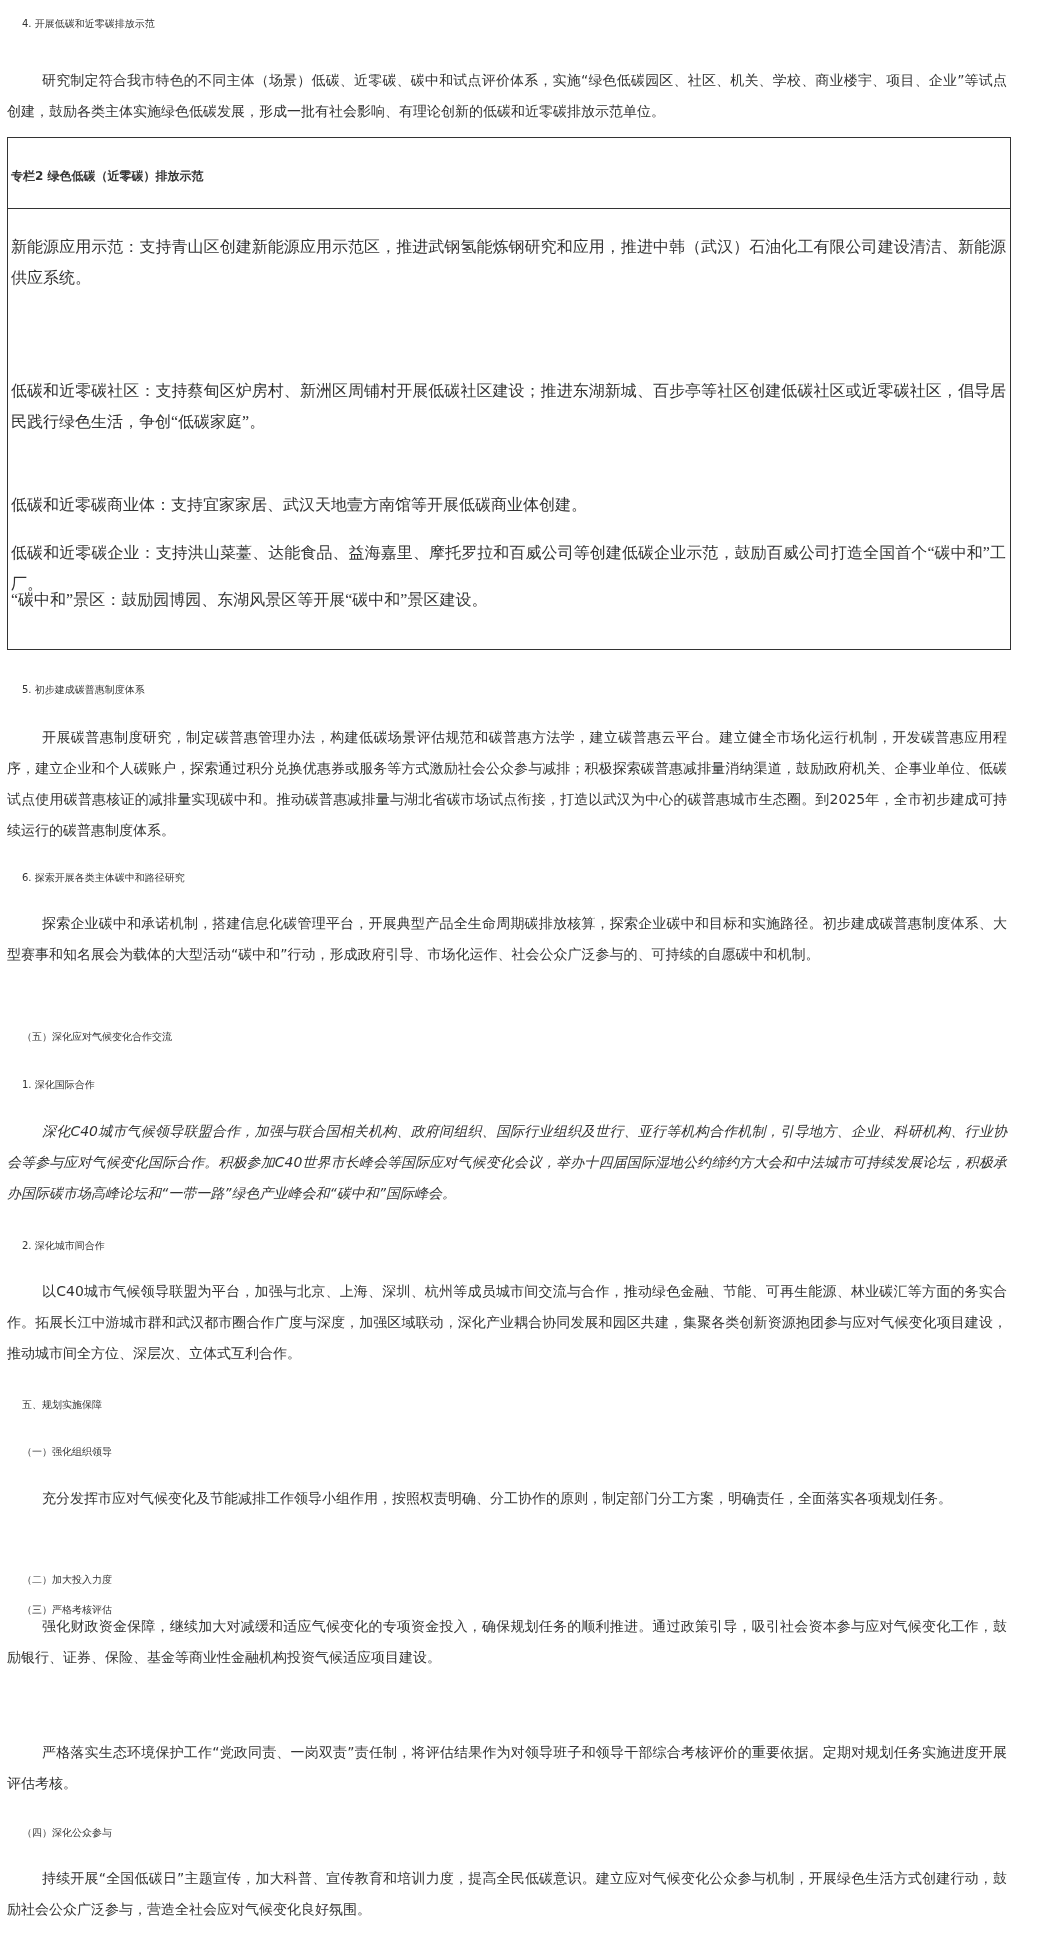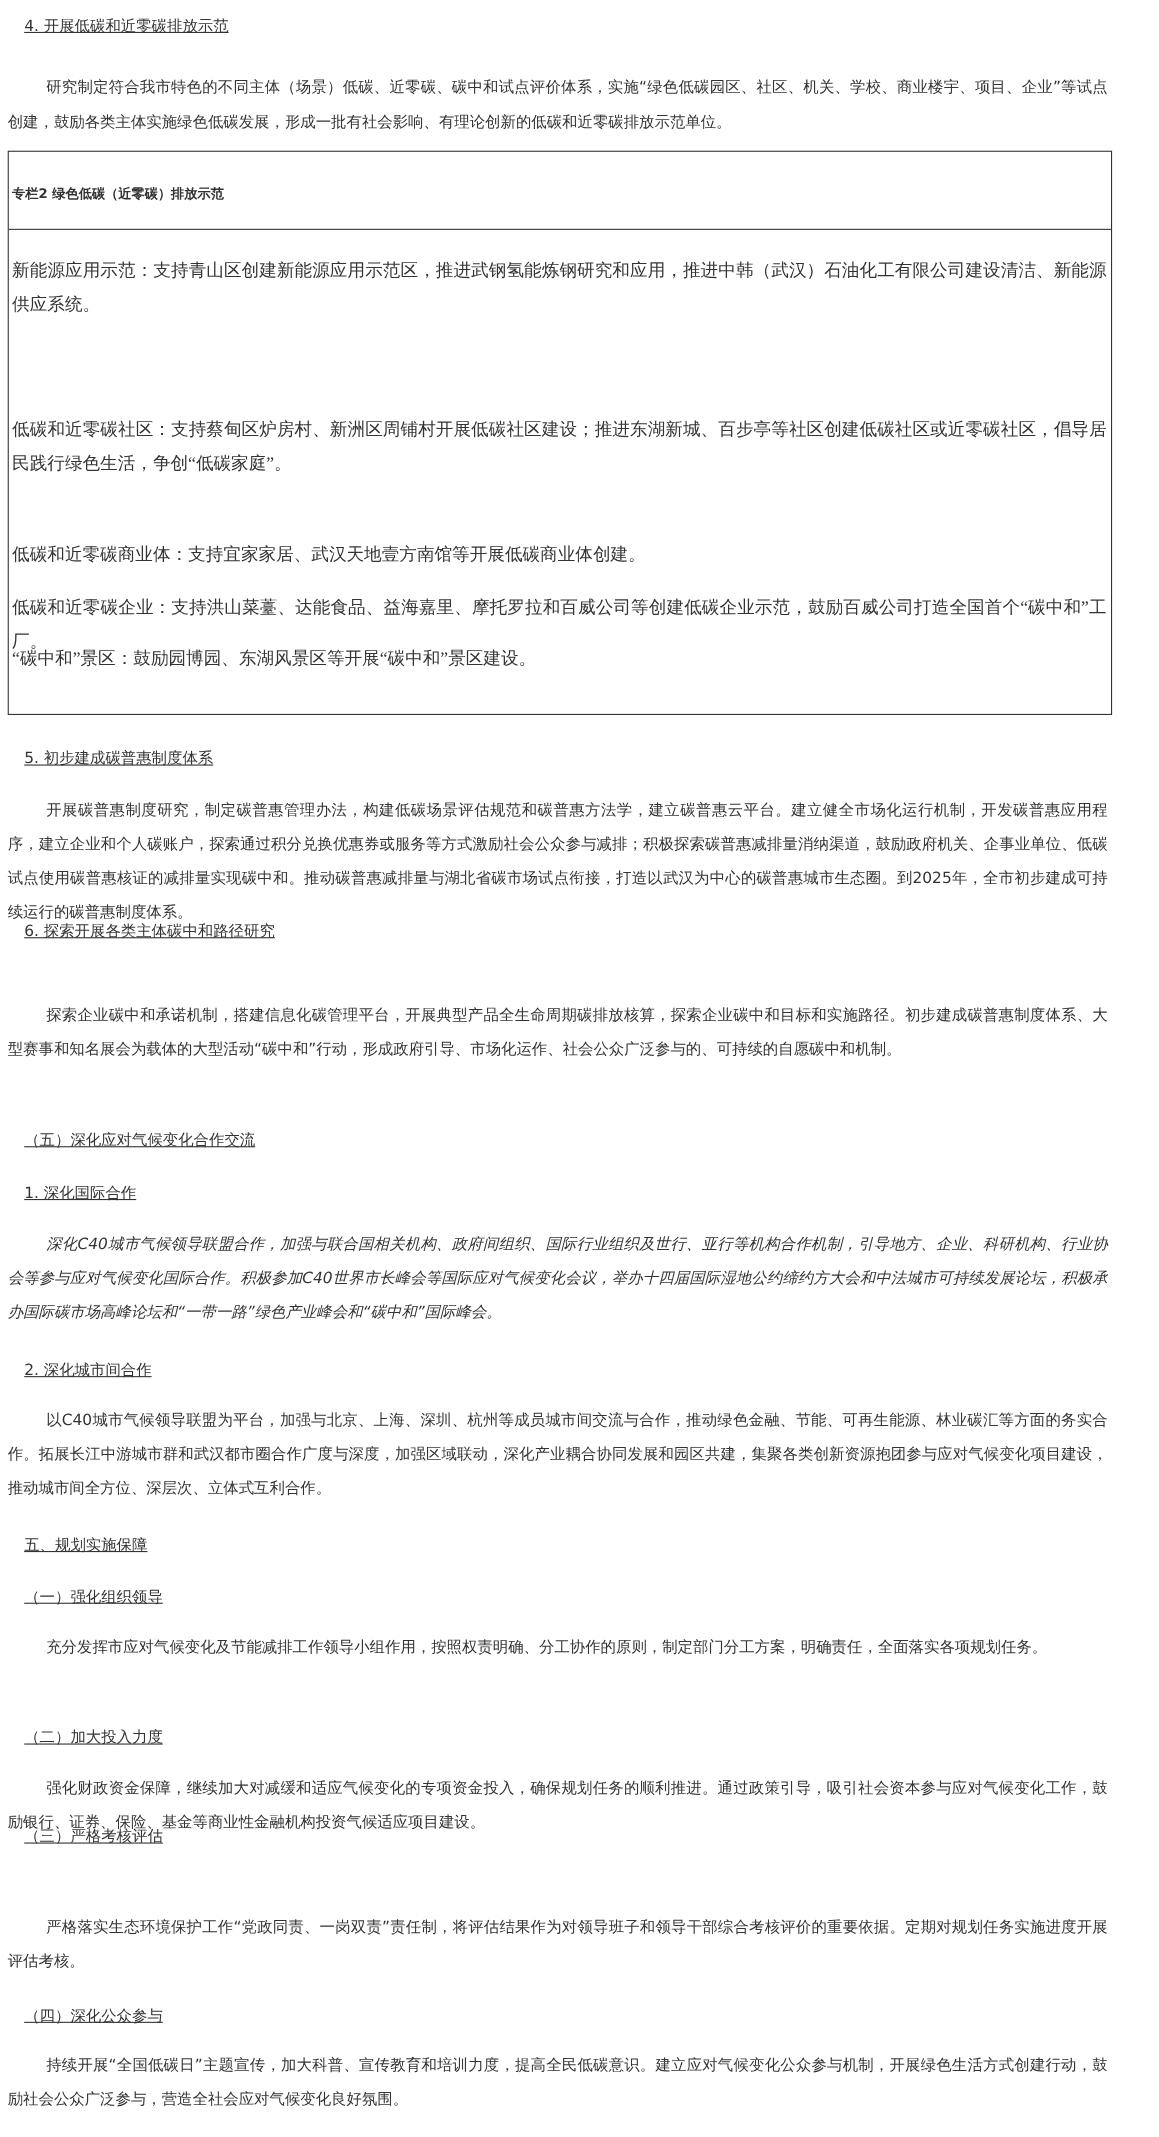--- a/index.html
+++ b/index.html
@@ -5,21 +5,21 @@
   html, body { margin: 0; padding: 0; background: #ffffff; }
   body {
     width: 1054px;
     height: 1943px;
     overflow: hidden;
     font-family: "DejaVu Sans", "Liberation Sans", sans-serif;
     color: #333333;
     position: relative;
   }
   .doc { position: relative; width: 1054px; }
-  .h { position: absolute; left: 22px; font-size: 14px; line-height: 20px; white-space: nowrap; text-decoration: underline; }
+  .h { position: absolute; left: 22px; font-size: 10px; line-height: 20px; white-space: nowrap; }
   .p {
     position: absolute; left: 7px; width: 1000px;
     font-size: 14px; line-height: 31px; text-indent: 35px;
     text-align: justify;
   }
   .box {
     position: absolute; left: 7px; top: 137px; width: 1004px; height: 513px;
     border: 1px solid #333333; box-sizing: border-box;
   }
   .box-title-row {
@@ -50,38 +50,38 @@
     <div class="box-item" style="top:93px;">新能源应用示范：支持青山区创建新能源应用示范区，推进武钢氢能炼钢研究和应用，推进中韩（武汉）石油化工有限公司建设清洁、新能源供应系统。</div>
     <div class="box-item" style="top:237px;">低碳和近零碳社区：支持蔡甸区炉房村、新洲区周铺村开展低碳社区建设；推进东湖新城、百步亭等社区创建低碳社区或近零碳社区，倡导居民践行绿色生活，争创“低碳家庭”。</div>
     <div class="box-item" style="top:399px;">低碳和近零碳企业：支持洪山菜薹、达能食品、益海嘉里、摩托罗拉和百威公司等创建低碳企业示范，鼓励百威公司打造全国首个“碳中和”工厂。</div>
     <div class="box-item" style="top:351px;">低碳和近零碳商业体：支持宜家家居、武汉天地壹方南馆等开展低碳商业体创建。</div>
     <div class="box-item" style="top:446px;">“碳中和”景区：鼓励园博园、东湖风景区等开展“碳中和”景区建设。</div>
   </div>
 
   <div class="h" style="top:680px;">5. 初步建成碳普惠制度体系</div>
   <div class="p" style="top:722px;">开展碳普惠制度研究，制定碳普惠管理办法，构建低碳场景评估规范和碳普惠方法学，建立碳普惠云平台。建立健全市场化运行机制，开发碳普惠应用程序，建立企业和个人碳账户，探索通过积分兑换优惠券或服务等方式激励社会公众参与减排；积极探索碳普惠减排量消纳渠道，鼓励政府机关、企事业单位、低碳试点使用碳普惠核证的减排量实现碳中和。推动碳普惠减排量与湖北省碳市场试点衔接，打造以武汉为中心的碳普惠城市生态圈。到2025年，全市初步建成可持续运行的碳普惠制度体系。</div>
 
-  <div class="h" style="top:837px;">6. 探索开展各类主体碳中和路径研究</div>
+  <div class="h" style="top:868px;">6. 探索开展各类主体碳中和路径研究</div>
   <div class="p" style="top:908px;">探索企业碳中和承诺机制，搭建信息化碳管理平台，开展典型产品全生命周期碳排放核算，探索企业碳中和目标和实施路径。初步建成碳普惠制度体系、大型赛事和知名展会为载体的大型活动“碳中和”行动，形成政府引导、市场化运作、社会公众广泛参与的、可持续的自愿碳中和机制。</div>
 
   <div class="h" style="top:1027px;">（五）深化应对气候变化合作交流</div>
 
   <div class="h" style="top:1075px;">1. 深化国际合作</div>
   <div class="p" style="top:1116px;font-style:italic;">深化C40城市气候领导联盟合作，加强与联合国相关机构、政府间组织、国际行业组织及世行、亚行等机构合作机制，引导地方、企业、科研机构、行业协会等参与应对气候变化国际合作。积极参加C40世界市长峰会等国际应对气候变化会议，举办十四届国际湿地公约缔约方大会和中法城市可持续发展论坛，积极承办国际碳市场高峰论坛和“一带一路”绿色产业峰会和“碳中和”国际峰会。</div>
 
   <div class="h" style="top:1236px;">2. 深化城市间合作</div>
   <div class="p" style="top:1276px;">以C40城市气候领导联盟为平台，加强与北京、上海、深圳、杭州等成员城市间交流与合作，推动绿色金融、节能、可再生能源、林业碳汇等方面的务实合作。拓展长江中游城市群和武汉都市圈合作广度与深度，加强区域联动，深化产业耦合协同发展和园区共建，集聚各类创新资源抱团参与应对气候变化项目建设，推动城市间全方位、深层次、立体式互利合作。</div>
 
   <div class="h" style="top:1395px;">五、规划实施保障</div>
 
   <div class="h" style="top:1442px;">（一）强化组织领导</div>
   <div class="p" style="top:1483px;">充分发挥市应对气候变化及节能减排工作领导小组作用，按照权责明确、分工协作的原则，制定部门分工方案，明确责任，全面落实各项规划任务。</div>
 
   <div class="h" style="top:1570px;">（二）加大投入力度</div>
   <div class="p" style="top:1611px;">强化财政资金保障，继续加大对减缓和适应气候变化的专项资金投入，确保规划任务的顺利推进。通过政策引导，吸引社会资本参与应对气候变化工作，鼓励银行、证券、保险、基金等商业性金融机构投资气候适应项目建设。</div>
 
-  <div class="h" style="top:1660px;">（三）严格考核评估</div>
+  <div class="h" style="top:1600px;">（三）严格考核评估</div>
   <div class="p" style="top:1737px;">严格落实生态环境保护工作“党政同责、一岗双责”责任制，将评估结果作为对领导班子和领导干部综合考核评价的重要依据。定期对规划任务实施进度开展评估考核。</div>
 
   <div class="h" style="top:1823px;">（四）深化公众参与</div>
   <div class="p" style="top:1863px;">持续开展“全国低碳日”主题宣传，加大科普、宣传教育和培训力度，提高全民低碳意识。建立应对气候变化公众参与机制，开展绿色生活方式创建行动，鼓励社会公众广泛参与，营造全社会应对气候变化良好氛围。</div>
 
 </div>
 
 </body></html>

